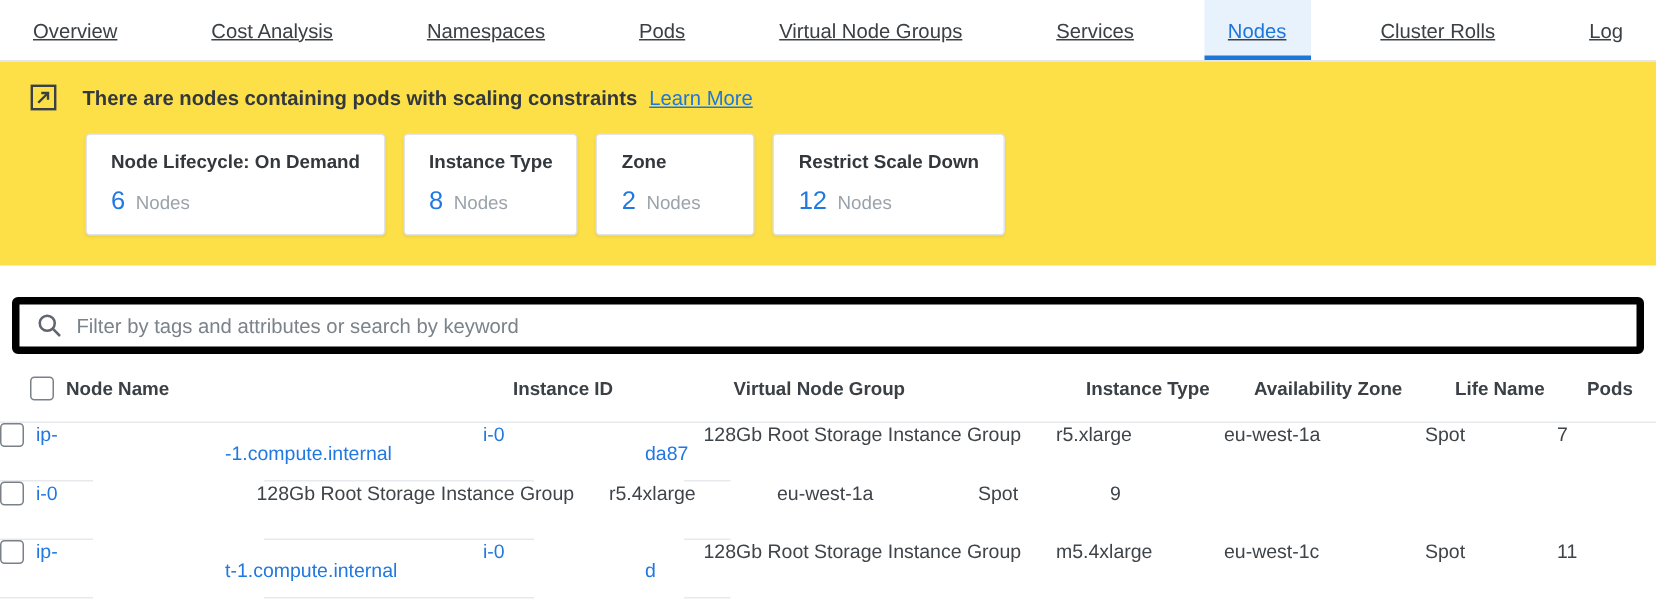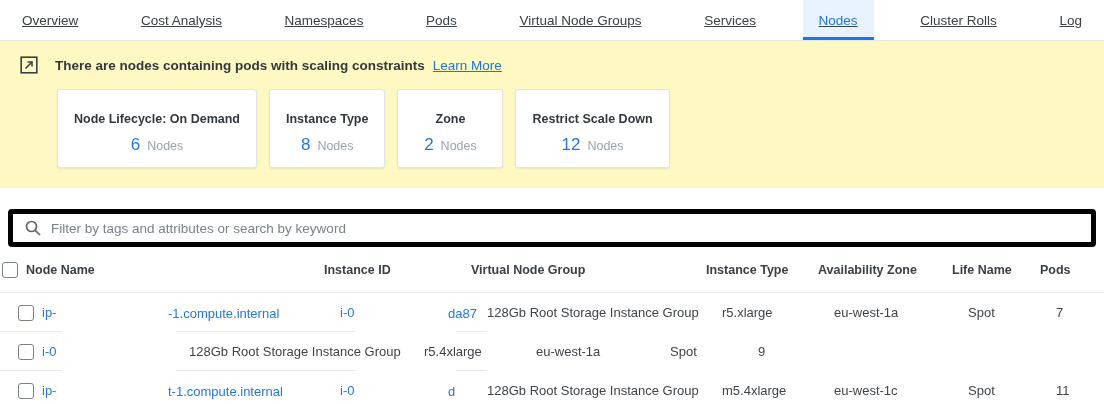--- a/index.html
+++ b/index.html
@@ -7,45 +7,45 @@
   body { font-family: "Liberation Sans", sans-serif; font-size: 13px; color: #3c4146; position: relative; }
 
   
   .tabbar { display: flex; height: 41px; align-items: stretch; border-bottom: 1px solid #e4e7ea;
             justify-content: space-between; padding: 0 6px; background: #fff; text-decoration: underline; }
   .tab { display: flex; align-items: center; padding: 3px 16px 0 16px; cursor: pointer;
          color: #3b4045; font-size: 13.5px; border-bottom: 3px solid transparent; white-space: nowrap; }
   .tab.active { color: #1f76d9; background: #e8f2fd; border-bottom-color: #1f76d9; }
 
   
-  .banner { background: #fef9c3; padding: 10px 20px 20px 20px; text-align: center; }
+  .banner { background: #fde047; padding: 10px 20px 20px 20px; }
   .notice { display: flex; align-items: center; height: 28px; }
   .notice-icon { width: 18px; height: 18px; margin-right: 17px; flex: 0 0 auto; }
   .notice-text { font-weight: bold; color: #33383d; font-size: 13.5px; }
   .learn-more { color: #1f76d9; text-decoration: underline; font-weight: normal; margin-left: 8px;
                 font-size: 13.5px; cursor: pointer; }
   .cards { display: flex; gap: 12px; margin: 10px 0 0 37px; }
   .card { background: #fff; border: 1px solid #e0e4e8; border-radius: 3px;
-          box-shadow: 0 1px 2px rgba(0,0,0,0.08); padding: 22px 16px 12px 16px; min-width: 106px; }
+          box-shadow: 0 1px 2px rgba(0,0,0,0.08); padding: 11px 16px 12px 16px; min-width: 106px; }
   .card-title { font-weight: bold; color: #33383d; font-size: 12.5px; margin-bottom: 9px; white-space: nowrap; }
   .card-count { color: #2078e0; font-size: 17px; font-weight: normal; margin-right: 7px; }
   .card-unit { color: #9aa2ab; font-size: 12.5px; }
 
   
   .searchbox { display: flex; align-items: center; margin: 21px 8px 0 8px; height: 38px;
                border: 5px solid #000000; border-radius: 4px; background: #fff; }
   .search-icon { width: 16px; height: 16px; margin: 0 10px 0 12px; flex: 0 0 auto; }
   .searchbox input { border: none; outline: none; flex: 1; font-family: "Liberation Sans", sans-serif;
                      font-size: 13.5px; color: #3c4146; background: transparent; }
   .searchbox input::placeholder { color: #7a828a; opacity: 1; }
 
   
-  .thead { display: flex; align-items: center; height: 46px; padding-left: 2px;
+  .thead { display: flex; align-items: center; height: 46px; padding-left: 20px;
            border-bottom: 1px solid #e7e9ec; font-weight: bold; color: #3b4045; font-size: 12.5px; }
-  .trow { display: flex; align-items: center; height: 39px; padding-left: 18px; position: relative;
+  .trow { display: flex; height: 39px; position: relative;
           font-size: 13px; color: #3f4449; }
   .cb { width: 16px; height: 16px; border: 1.5px solid #7a8088; border-radius: 3px; background: #fff;
         margin-right: 8px; flex: 0 0 auto; cursor: pointer; }
   .col-name { width: 298px; position: relative; }
   .col-id   { width: 147px; position: relative; }
   .col-vng  { width: 235px; }
   .col-type { width: 112px; }
   .col-az   { width: 134px; }
   .col-lc   { width: 88px; }
   .col-pods { flex: 1; }

